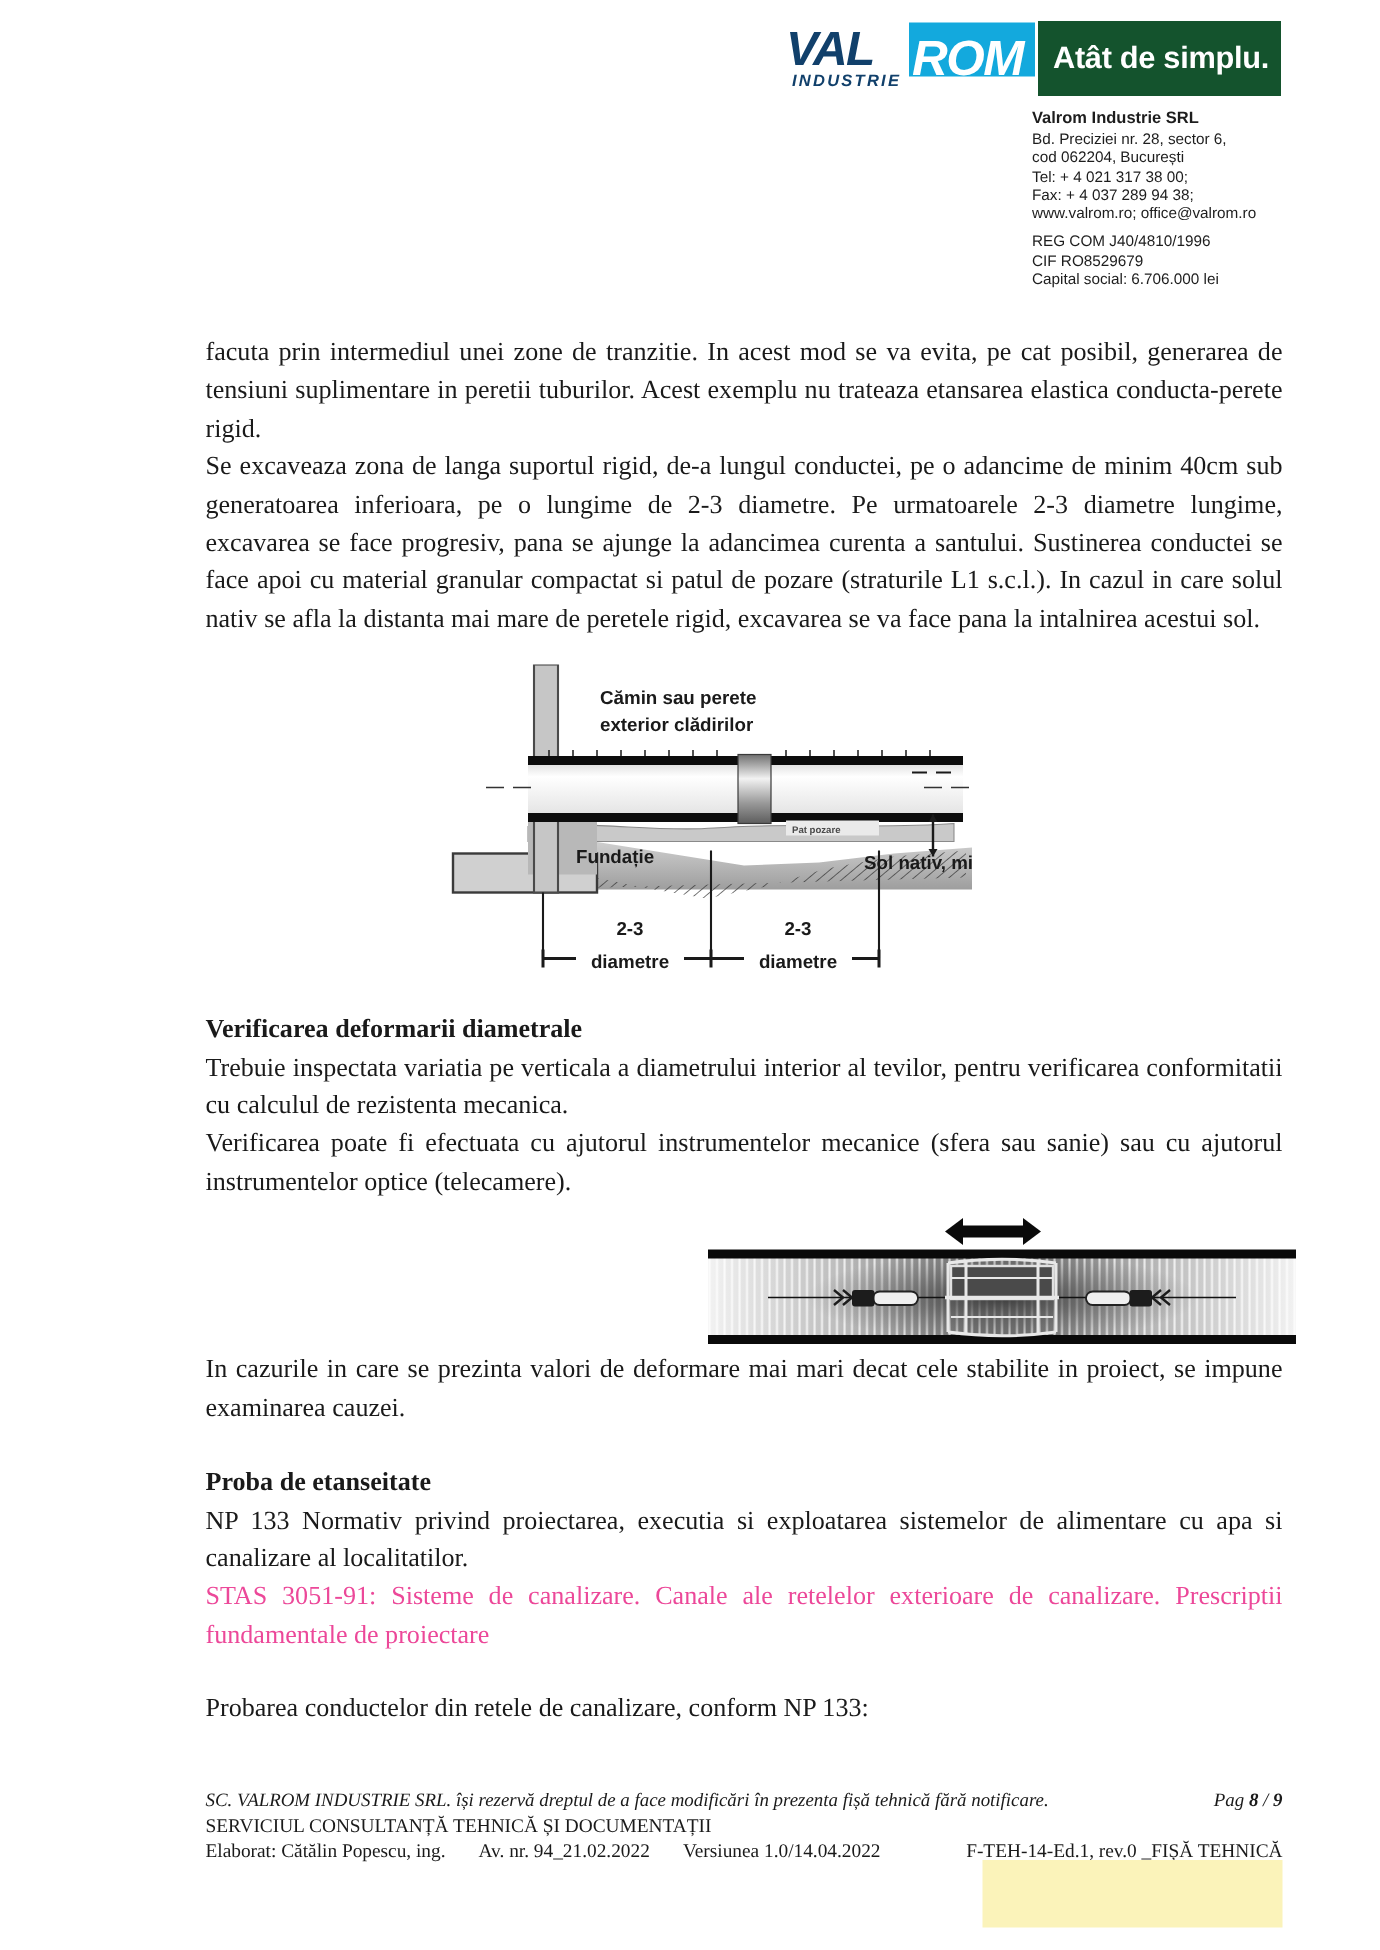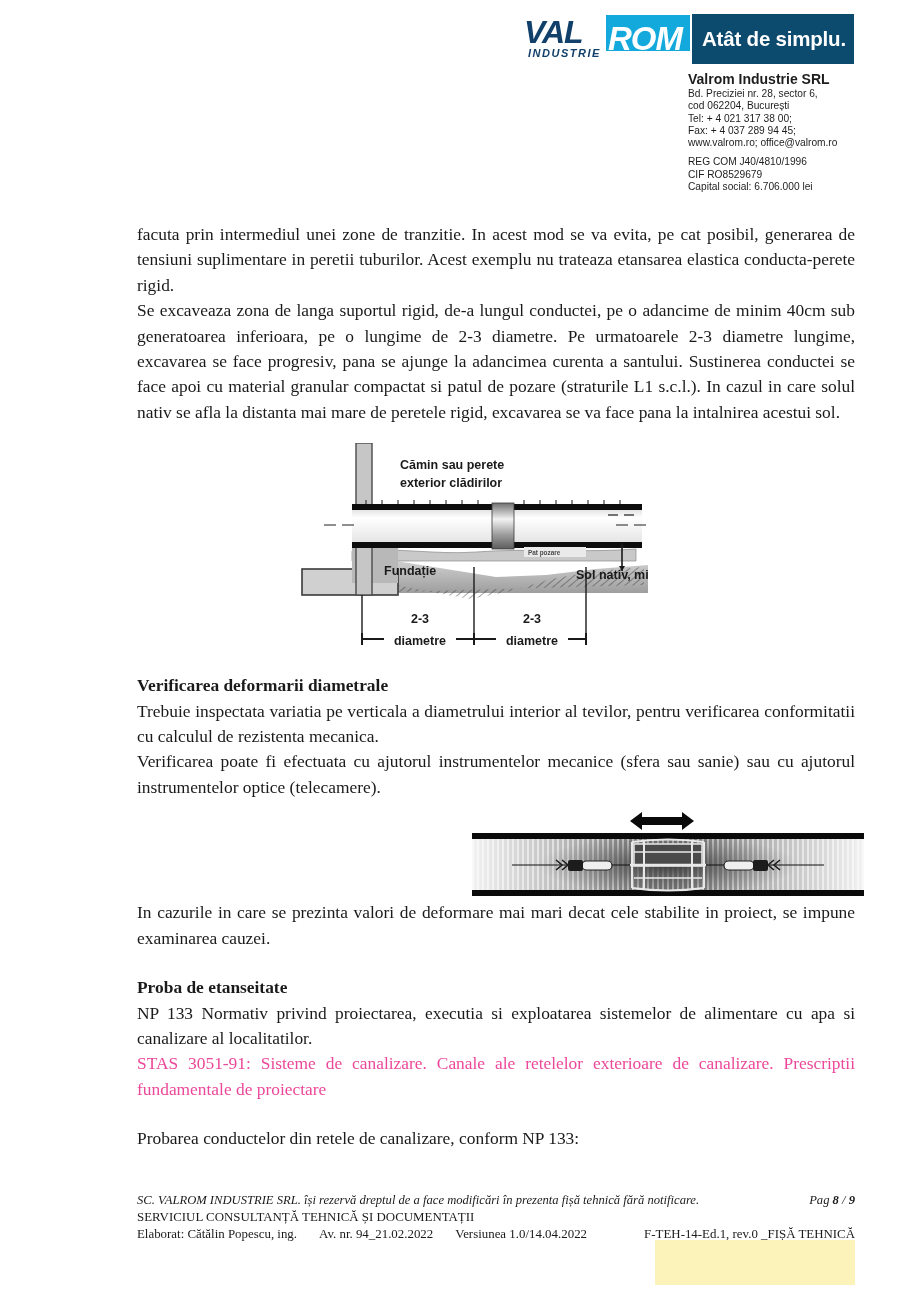--- a/index.html
+++ b/index.html
@@ -32,21 +32,21 @@
     position: absolute;
     left: 522px; top: 12px;
     width: 168px; height: 52px;
   }
   .logo-svg { display:block; }
 
   .slogan-box {
     position: absolute;
     left: 692px; top: 14px;
     width: 162px; height: 50px;
-    background: #0c4a6e;
+    background: #14532d;
     display: flex;
     align-items: center;
   }
   .slogan-text {
     font-family: "Liberation Sans", sans-serif;
     font-weight: bold;
     font-size: 20.5px;
     color: #ffffff;
     letter-spacing: -0.2px;
     padding-left: 10px;
@@ -54,21 +54,21 @@
   }
 
   .contact-block {
     position: absolute;
     left: 688px; top: 72px;
     width: 200px;
     font-family: "Liberation Sans", sans-serif;
     color: #1d1d1d;
   }
   .contact-name {
-    font-size: 14px;
+    font-size: 11px;
     font-weight: bold;
     line-height: 15px;
     margin-bottom: 1px;
   }
   .contact-line {
     font-size: 10.2px;
     line-height: 12.3px;
     white-space: nowrap;
   }
   .contact-gap { height: 7px; }
@@ -184,21 +184,21 @@
 
     <div class="slogan-box">
       <span class="slogan-text">Atât de simplu.</span>
     </div>
 
     <div class="contact-block">
       <div class="contact-name">Valrom Industrie SRL</div>
       <div class="contact-line">Bd. Preciziei nr. 28, sector 6,</div>
       <div class="contact-line">cod 062204, București</div>
       <div class="contact-line">Tel:  + 4 021 317 38 00;</div>
-      <div class="contact-line">Fax: + 4 037 289 94 45;</div>
+      <div class="contact-line">Fax: + 4 037 289 94 38;</div>
       <div class="contact-line">www.valrom.ro;  office@valrom.ro</div>
       <div class="contact-gap"></div>
       <div class="contact-line">REG COM J40/4810/1996</div>
       <div class="contact-line">CIF RO8529679</div>
       <div class="contact-line">Capital social: 6.706.000 lei</div>
     </div>
   </div>
 
   <div class="content">
 

